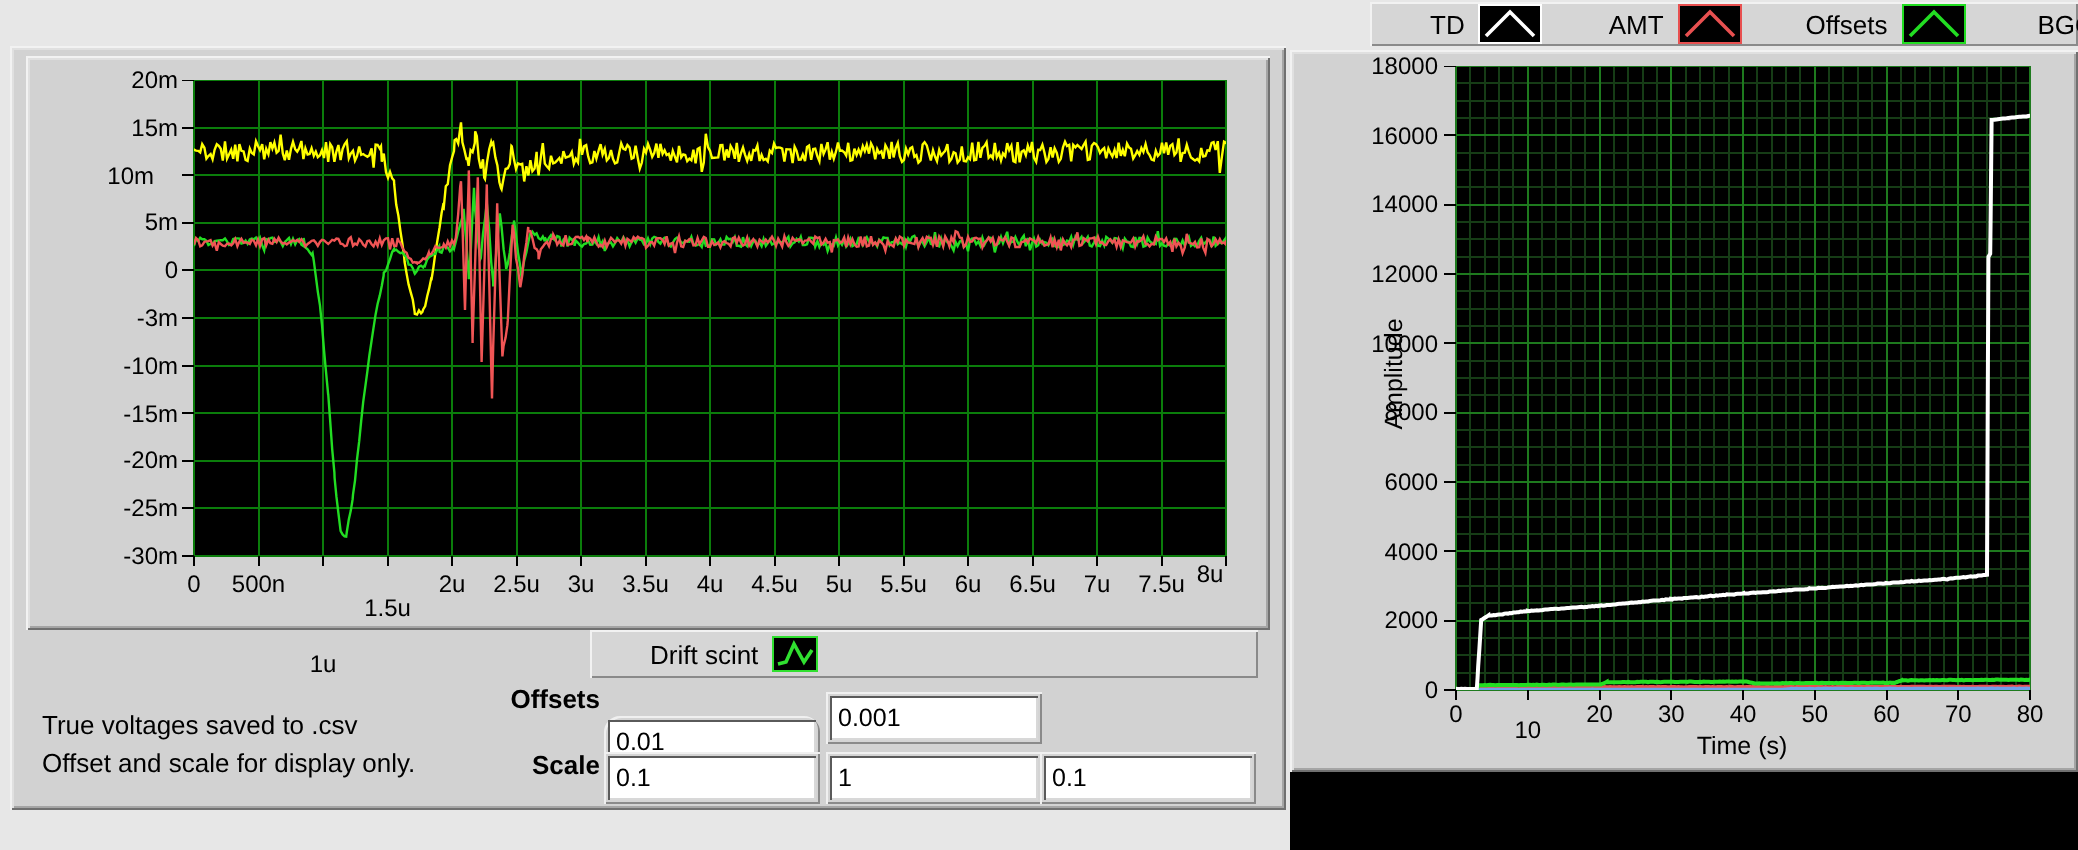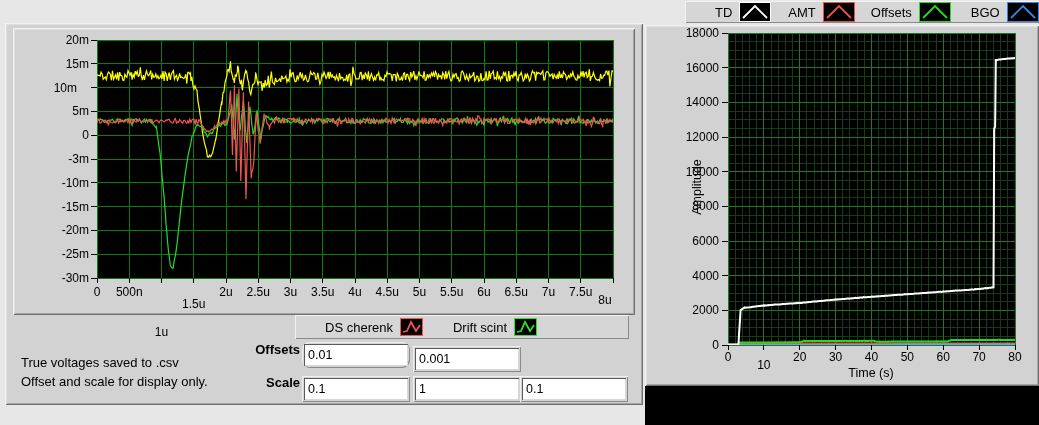--- a/index.html
+++ b/index.html
@@ -14,21 +14,21 @@
     box-shadow: inset 1px 1px 0 #f2f2f2, inset -1px -1px 0 #707070,
                 inset 2px 2px 0 #e0e0e0, inset -2px -2px 0 #a5a5a5;
   }
   .raised-thin{
     box-shadow: inset 1px 1px 0 #f2f2f2, inset -1px -1px 0 #8a8a8a;
   }
   .panel{background:#d2d2d2;}
   .tick-label{font-size:12px;line-height:14px;white-space:nowrap;}
   .y-label{text-align:right;}
   .x-label{text-align:center;}
-  .legend-row{display:flex;align-items:center;background:#d6d6d6;}
+  .legend-row{display:flex;align-items:center;background:#d6d6d6;gap:16px;}
   .legend-item{display:flex;align-items:center;height:100%;}
   .legend-item .lab{font-size:13px;white-space:nowrap;}
   .legend-icon{background:#000;display:inline-block;}
   .fieldwrap{
     background:#d4d4d4;padding:2px;
     box-shadow: inset 1px 1px 0 #f0f0f0, inset -1px -1px 0 #8a8a8a;
   }
   .fieldwrap input{
     width:100%;height:100%;box-sizing:border-box;border:none;outline:none;
     background:#fff;color:#000;font-family:"Liberation Sans",sans-serif;
@@ -143,45 +143,37 @@
         <div class="abs tick-label x-label" style="left: 257.5px; top: 257px; width: 40px;">3u</div>
         <div class="abs tick-label x-label" style="left: 289.75px; top: 257px; width: 40px;">3.5u</div>
         <div class="abs tick-label x-label" style="left: 322px; top: 257px; width: 40px;">4u</div>
         <div class="abs tick-label x-label" style="left: 354.25px; top: 257px; width: 40px;">4.5u</div>
         <div class="abs tick-label x-label" style="left: 386.5px; top: 257px; width: 40px;">5u</div>
         <div class="abs tick-label x-label" style="left: 418.75px; top: 257px; width: 40px;">5.5u</div>
         <div class="abs tick-label x-label" style="left: 451px; top: 257px; width: 40px;">6u</div>
         <div class="abs tick-label x-label" style="left: 483.25px; top: 257px; width: 40px;">6.5u</div>
         <div class="abs tick-label x-label" style="left: 515.5px; top: 257px; width: 40px;">7u</div>
         <div class="abs tick-label x-label" style="left: 547.75px; top: 257px; width: 40px;">7.5u</div>
-        <div class="abs tick-label x-label" style="left: 580px; top: 265px; width: 24px;">8u</div>
+        <div class="abs tick-label x-label" style="left: 580px; top: 252px; width: 24px;">8u</div>
       </div>
   </div>
 
   <div class="abs legend-row raised-thin" style="left:290px;top:292px;width:334px;height:24px;" id="left-legend">
-      <div class="legend-item" style="margin-left: 30px;">
-        <span class="lab">DS cherenk</span>
-        <span class="legend-icon" style="width: 21px; height: 16px; margin-left: 7px; border: 1px solid rgb(240, 85, 85);">
-          <svg width="21" height="16">
-            <polyline points="2,13 6,12 10,3 15,12 19,6" fill="none" stroke="#f05555" stroke-width="1.8"></polyline>
-          </svg>
-        </span>
-      </div>
       <div class="legend-item" style="margin-left: 30px;">
         <span class="lab">Drift scint</span>
         <span class="legend-icon" style="width: 21px; height: 16px; margin-left: 7px; border: 1px solid rgb(48, 224, 48);">
           <svg width="21" height="16">
             <polyline points="2,13 6,12 10,3 15,12 19,6" fill="none" stroke="#30e030" stroke-width="1.8"></polyline>
           </svg>
         </span>
       </div>
     </div>
 
   <div class="abs row-label" style="left:175px;top:319px;width:120px;">Offsets</div>
-  <div class="abs fieldwrap" style="left:297px;top:319px;width:104px;height:22px;border-radius:8px;">
+  <div class="abs fieldwrap" style="left:297px;top:335px;width:104px;height:22px;border-radius:8px;">
     <input value="0.01" style="">
   </div>
   <div class="abs fieldwrap" style="left:408px;top:323px;width:104px;height:22px;">
     <input value="0.001" style="">
   </div>
 
   <div class="abs row-label" style="left:175px;top:352px;width:120px;">Scale</div>
   <div class="abs fieldwrap" style="left:297px;top:353px;width:104px;height:22px;">
     <input value="0.1" style="">
   </div>

